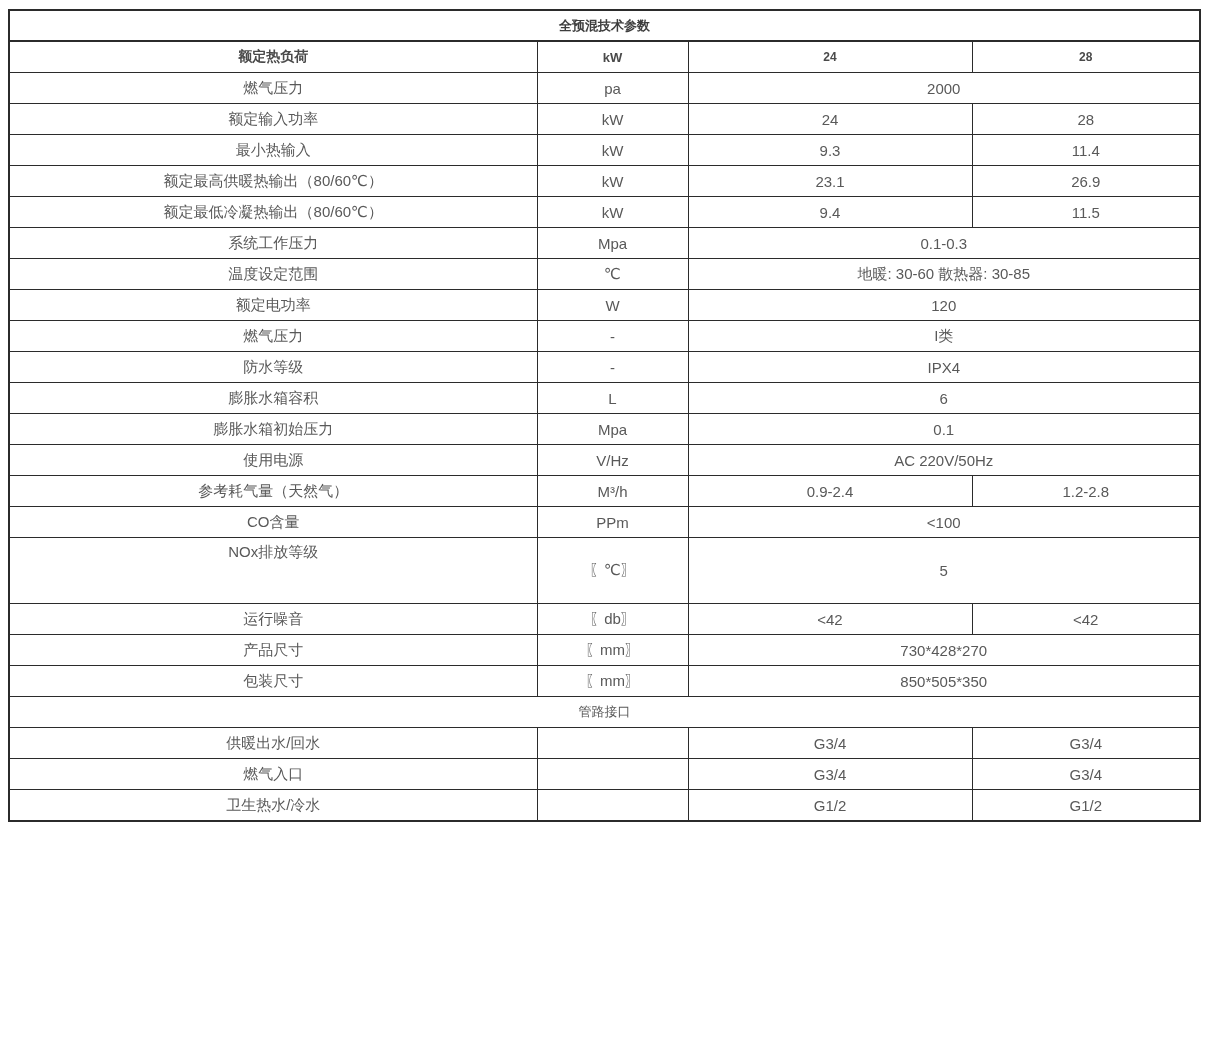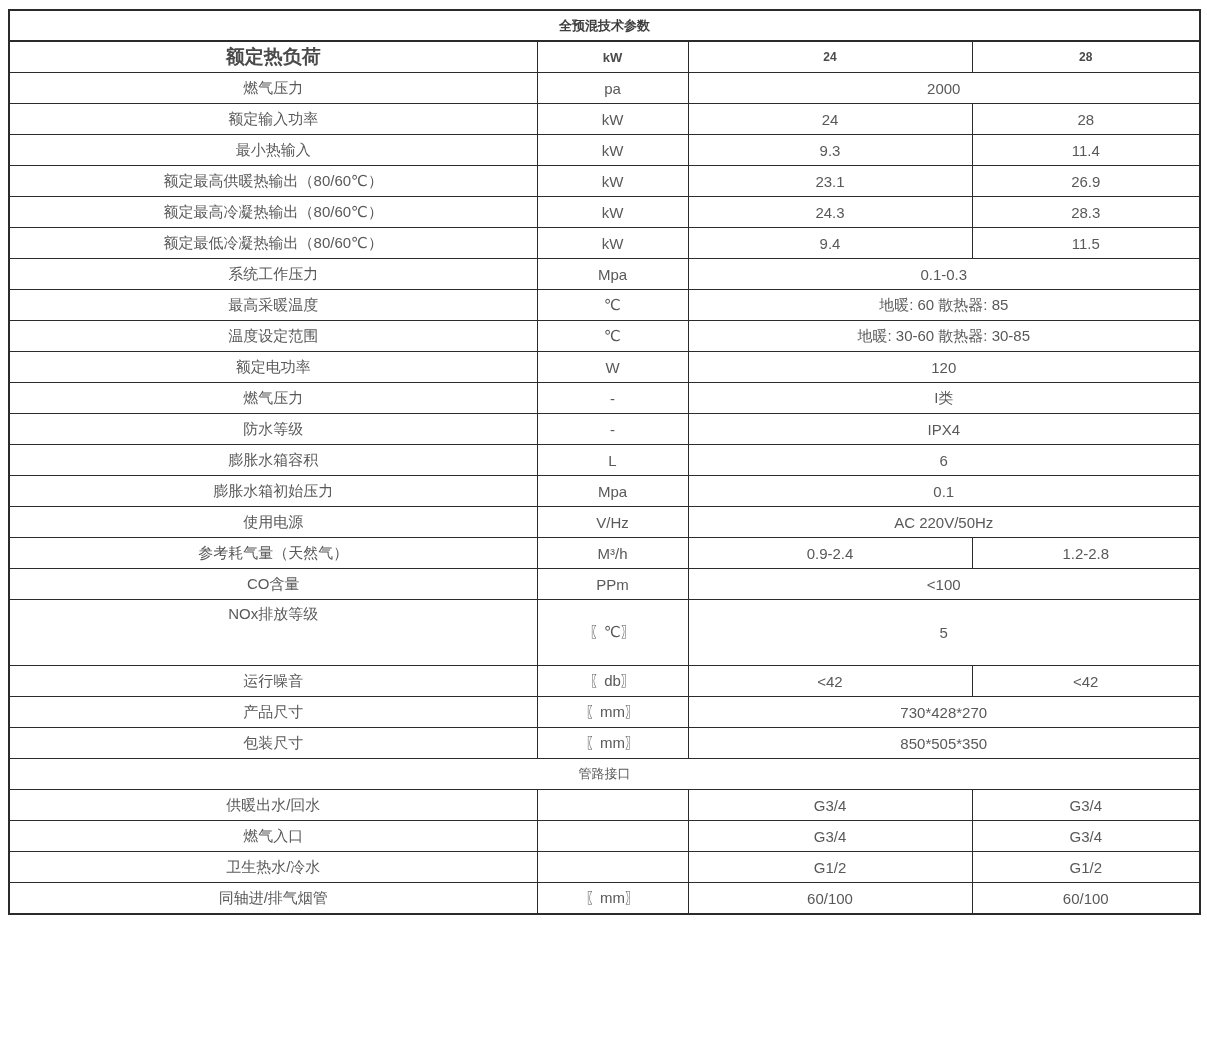--- a/index.html
+++ b/index.html
@@ -37,21 +37,21 @@
     font-size: 13px;
     font-weight: bold;
     color: #3d3d3d;
     height: 29px;
     border-bottom: 2px solid #2b2b2b;
   }
   tr.row-header td {
     font-weight: bold;
     color: #4a4a4a;
   }
-  tr.row-header td.c-label { font-size: 19px; }
+  tr.row-header td.c-label { font-size: 14px; }
   tr.row-header td.c-unit  { font-size: 13px; }
   tr.row-header td.c-val   { font-size: 12px; }
   tr.row-nox td { height: 60px; margin-left: 27px; }
   tr.row-nox td.c-label {
     vertical-align: top;
     padding-top: 5px;
   }
   tr.row-section td { font-size: 13px; }
 </style>
 </head>
@@ -99,45 +99,34 @@
   </tr>
 
   <tr>
     <td class="c-label">额定最高供暖热输出（80/60℃）</td>
     <td>kW</td>
     <td>23.1</td>
     <td>26.9</td>
   </tr>
 
 
-  <tr>
-    <td class="c-label">额定最高冷凝热输出（80/60℃）</td>
-    <td>kW</td>
-    <td>24.3</td>
-    <td>28.3</td>
-  </tr>
 
   <tr>
     <td class="c-label">额定最低冷凝热输出（80/60℃）</td>
     <td>kW</td>
     <td>9.4</td>
     <td>11.5</td>
   </tr>
 
   <tr>
     <td class="c-label">系统工作压力</td>
     <td>Mpa</td>
     <td colspan="2">0.1-0.3</td>
   </tr>
 
-  <tr>
-    <td class="c-label">最高采暖温度</td>
-    <td>℃</td>
-    <td colspan="2">地暖: 60 散热器: 85</td>
-  </tr>
 
   <tr>
     <td class="c-label">温度设定范围</td>
     <td>℃</td>
     <td colspan="2">地暖: 30-60 散热器: 30-85</td>
   </tr>
 
   <tr>
     <td class="c-label">额定电功率</td>
     <td>W</td>
@@ -230,21 +219,15 @@
     <td>G3/4</td>
   </tr>
 
   <tr>
     <td class="c-label">卫生热水/冷水</td>
     <td></td>
     <td>G1/2</td>
     <td>G1/2</td>
   </tr>
 
-  <tr>
-    <td class="c-label">同轴进/排气烟管</td>
-    <td>〖mm〗</td>
-    <td>60/100</td>
-    <td>60/100</td>
-  </tr>
 
 </tbody>
   </table>
 
 </body></html>

